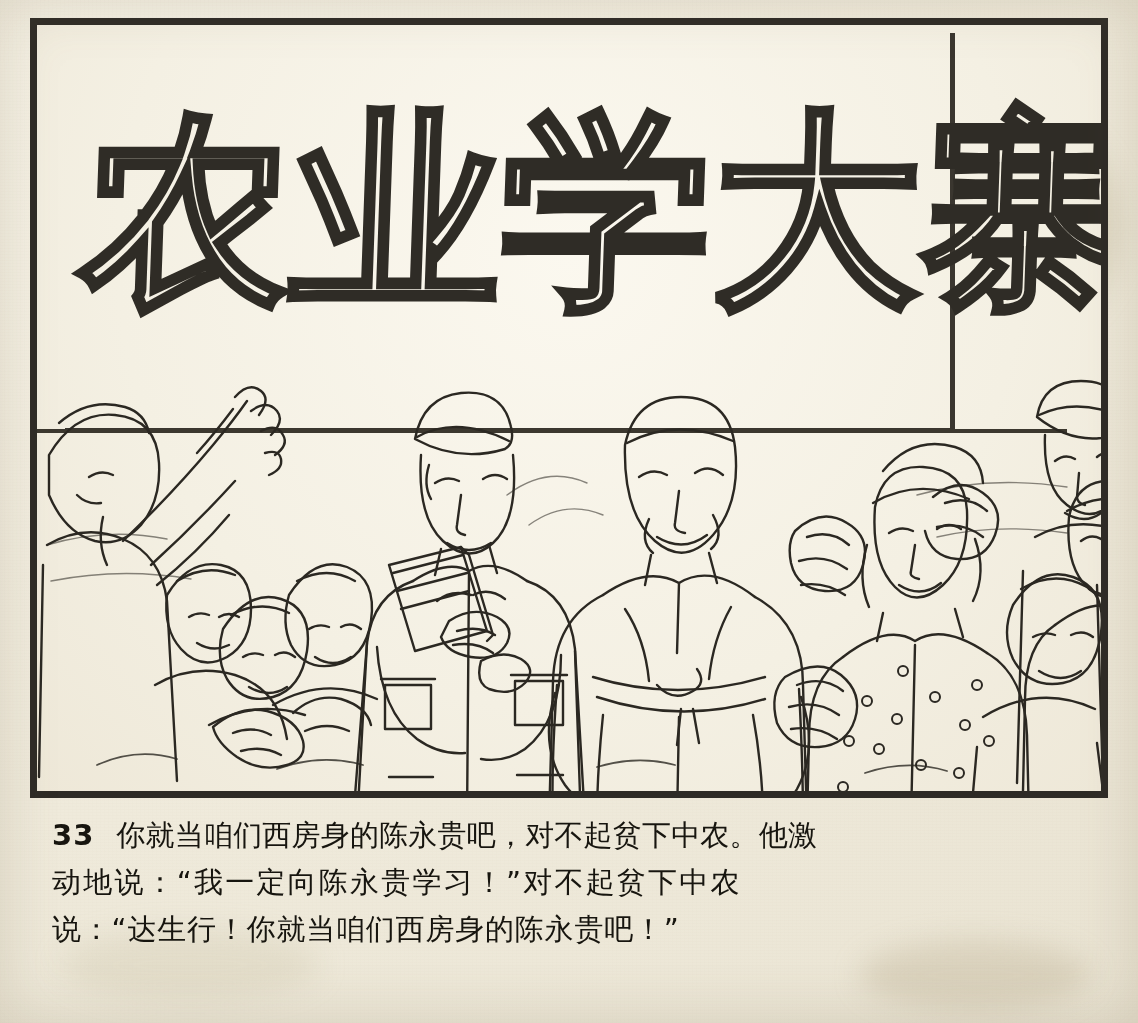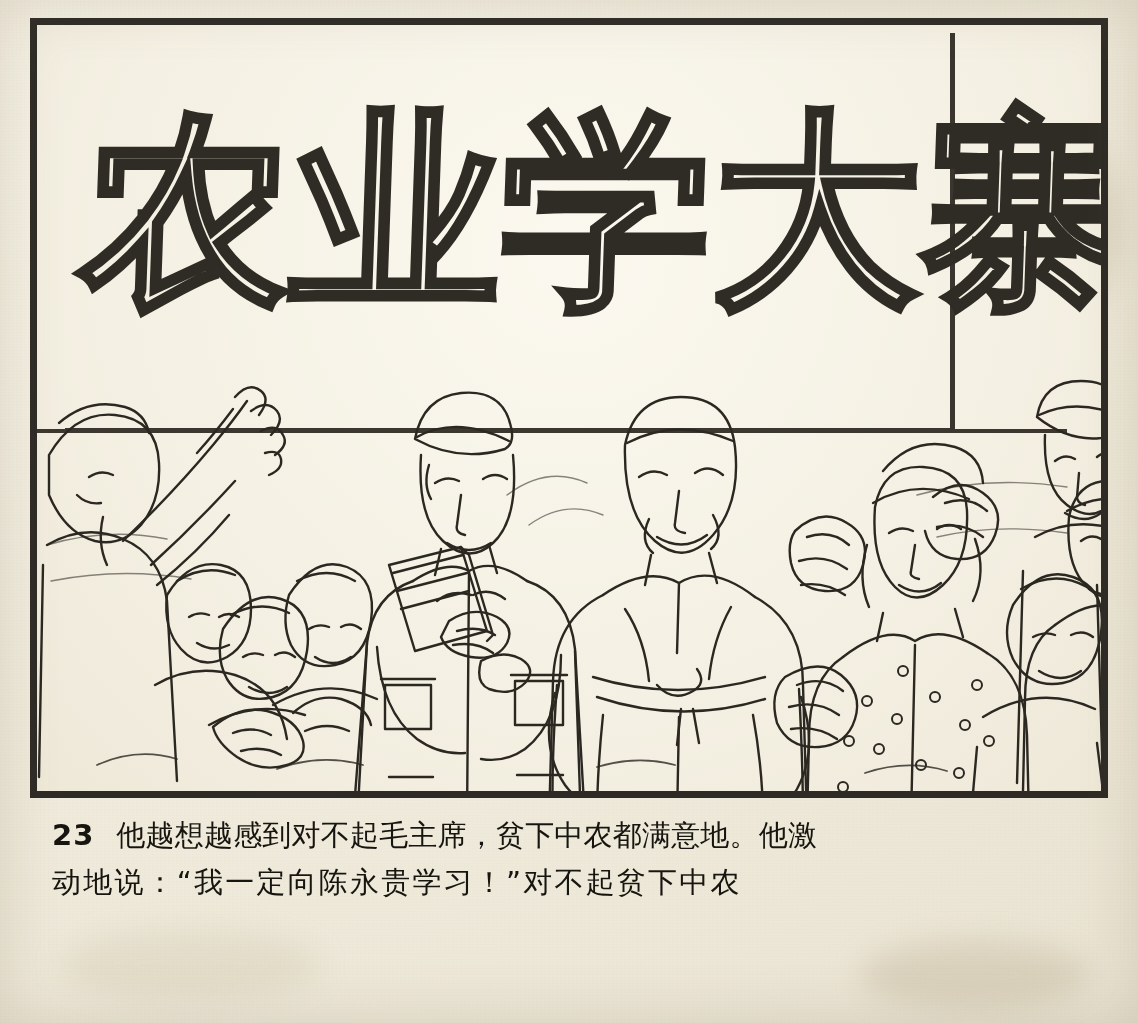--- a/index.html
+++ b/index.html
@@ -345,18 +345,19 @@
       <g stroke-width="1.8" opacity=".8">
         <path d="M60 740 q40 -18 80 -6"></path>
         <path d="M240 744 q44 -16 86 -4"></path>
         <path d="M828 748 q42 -14 82 -2"></path>
         <path d="M560 742 q40 -12 78 -2"></path>
       </g>
     </svg>
   </div>
 
   <div class="caption">
-    <span class="line l1"><span class="num">23</span><span>他越想越感到对不起毛主席，贫下中农都满意地。他激</span></span>
+    <span class="line l1"><span class="num">33</span><span>你就当咱们西房身的陈永贵吧，对不起贫下中农。他激</span></span>
     <span class="line l2">动地说：“我一定向陈永贵学习！”对不起贫下中农</span>
+    <span class="line l3">说：“达生行！你就当咱们西房身的陈永贵吧！”</span>
   </div>
 
   <div class="edge-shadow"></div>
 </div>
 
 </body></html>

